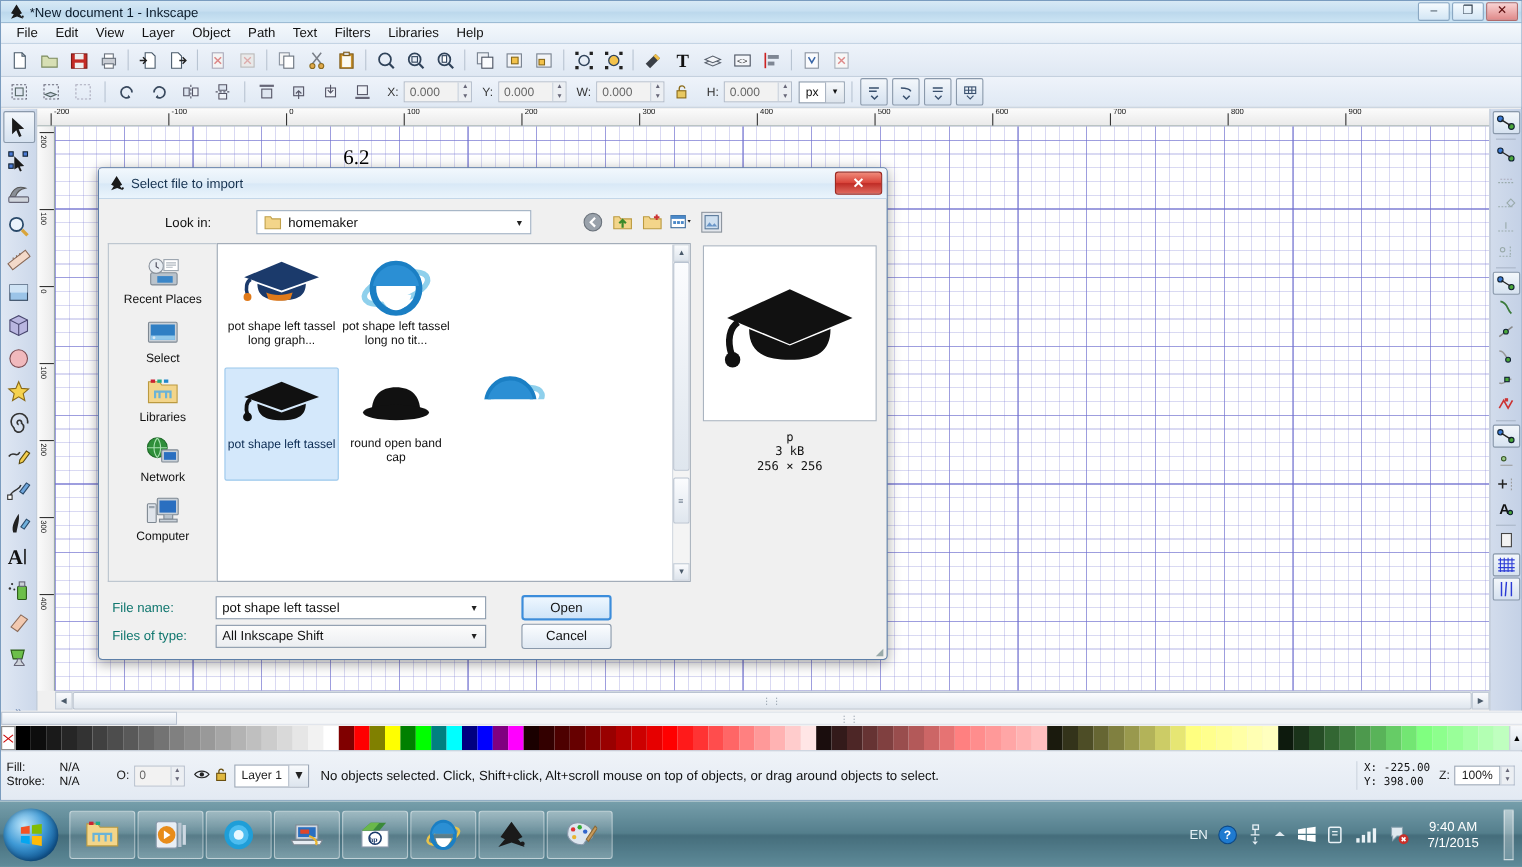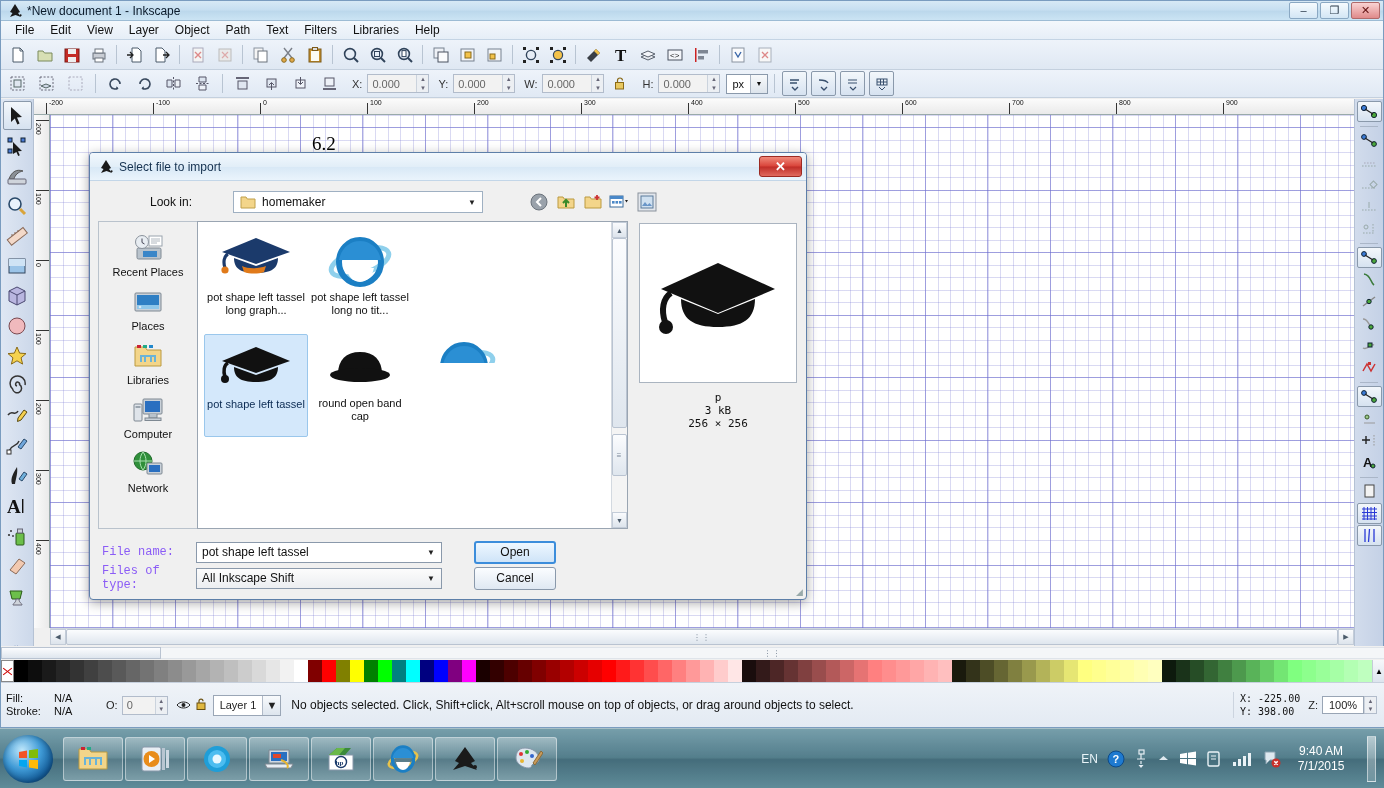--- a/index.html
+++ b/index.html
@@ -230,21 +230,21 @@
   .fl-scroll { position:absolute; right:0; top:0; width:16px; bottom:0; background:#f4f4f4; border-left:1px solid #d3d9e0; }
 
   .preview {
     width:160px; margin-left:10px; display:flex; flex-direction:column; align-items:center; padding-top:2px;
   }
   .prev-box { width:158px; height:160px; border:1px solid #aab4c0; background:#fff; display:flex; align-items:center; justify-content:center; }
   .prev-meta { margin-top:8px; text-align:center; font-family:"DejaVu Sans Mono", monospace; font-size:11px; color:#111; line-height:13px; }
 
   .bottom-rows { margin-top:10px; }
   .brow { display:flex; align-items:center; height:26px; }
-  .brow .lbl { width:98px; font-size:12px; color:#8b5cf6; padding-left:4px;font-family:Liberation Mono, monospace; }
+  .brow .lbl { width:98px; font-size:12px; color:#0f766e; padding-left:4px; }
   .combo {
     width:246px; height:21px; border:1px solid #8a99ab; background:#fff;
     display:flex; align-items:center; position:relative; font-size:12px; color:#111; padding-left:5px;
   }
   .combo.grey { background:linear-gradient(180deg,#fcfcfc,#eceef1); }
   .combo .dd { position:absolute; right:6px; font-size:8px; color:#222; }
   .dlgbtn {
     width:82px; height:23px; margin-left:32px; border:1px solid #8a99ab; border-radius:3px;
     background:linear-gradient(180deg,#fbfdff,#dfe8f2);
     font-size:12px; color:#111; display:flex; align-items:center; justify-content:center;
@@ -1166,57 +1166,57 @@
           </div>
           <div class="place">
             <div class="pic">
               <svg width="34" height="30" viewBox="0 0 34 30">
                   <rect x="4" y="5" width="26" height="18" rx="1" fill="#c9d1d9" stroke="#7e8892"></rect>
                   <rect x="6" y="7" width="22" height="14" fill="#2f7fc4"></rect>
                   <rect x="6" y="17" width="22" height="4" fill="#8fc7ea"></rect>
                   <circle cx="9" cy="19" r="1.3" fill="#d8e8f4"></circle>
                 </svg>
             </div>
-            <div class="nm">Places</div>
+            <div class="nm">Select</div>
           </div>
           <div class="place">
             <div class="pic">
               <svg width="34" height="30" viewBox="0 0 34 30">
                   <path d="M4 5h10l2 3h14v16H4z" fill="#f3d58a" stroke="#bb9a40"></path>
                   <rect x="6" y="3" width="4" height="3" fill="#c23"></rect>
                   <rect x="12" y="3" width="4" height="3" fill="#2a8"></rect>
                   <rect x="18" y="3" width="4" height="3" fill="#28c"></rect>
                   <path d="M10 20v-6h14v6M14 14v6M20 14v6" fill="none" stroke="#6ab3d8" stroke-width="2"></path>
                 </svg>
             </div>
             <div class="nm">Libraries</div>
+          </div>
+          <div class="place">
+            <div class="pic">
+              <svg width="34" height="30" viewBox="0 0 34 30">
+                  <circle cx="12" cy="11" r="9" fill="#2f8f3a" stroke="#1e6a28"></circle>
+                  <path d="M3 11h18M12 2c4 5 4 13 0 18M12 2c-4 5-4 13 0 18" fill="none" stroke="#a8e0b0"></path>
+                  <rect x="16" y="13" width="15" height="11" rx="1" fill="#c9d1d9" stroke="#7e8892"></rect>
+                  <rect x="18" y="15" width="11" height="7" fill="#2a6fc0"></rect>
+                </svg>
+            </div>
+            <div class="nm">Network</div>
           </div>
           <div class="place">
             <div class="pic">
               <svg width="34" height="30" viewBox="0 0 34 30">
                   <rect x="12" y="3" width="19" height="15" rx="1" fill="#c9d1d9" stroke="#7e8892"></rect>
                   <rect x="14" y="5" width="15" height="11" fill="#2a6fc0"></rect>
                   <rect x="3" y="8" width="8" height="17" rx="1" fill="#dfe4ea" stroke="#7e8892"></rect>
                   <rect x="4.5" y="10" width="5" height="2" fill="#9aa4ae"></rect>
                   <path d="M18 18v4h8v-4" fill="#b9c3cc" stroke="#7e8892"></path>
                   <rect x="14" y="22" width="16" height="2.5" fill="#c9d1d9" stroke="#7e8892"></rect>
                 </svg>
             </div>
             <div class="nm">Computer</div>
-          </div>
-          <div class="place">
-            <div class="pic">
-              <svg width="34" height="30" viewBox="0 0 34 30">
-                  <circle cx="12" cy="11" r="9" fill="#2f8f3a" stroke="#1e6a28"></circle>
-                  <path d="M3 11h18M12 2c4 5 4 13 0 18M12 2c-4 5-4 13 0 18" fill="none" stroke="#a8e0b0"></path>
-                  <rect x="16" y="13" width="15" height="11" rx="1" fill="#c9d1d9" stroke="#7e8892"></rect>
-                  <rect x="18" y="15" width="11" height="7" fill="#2a6fc0"></rect>
-                </svg>
-            </div>
-            <div class="nm">Network</div>
           </div>
         </div>
 
         <div class="filelist">
           <div class="files">
 
 
             <div class="fileitem">
               <div class="fi-thumb">
                 <svg width="88" height="58" viewBox="0 0 88 58">

